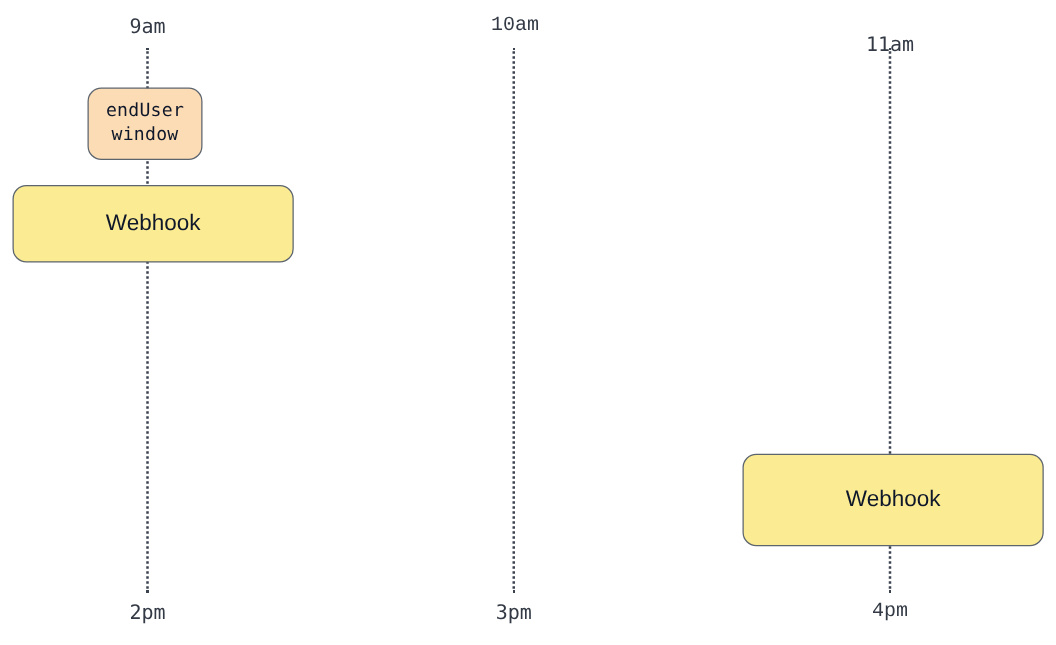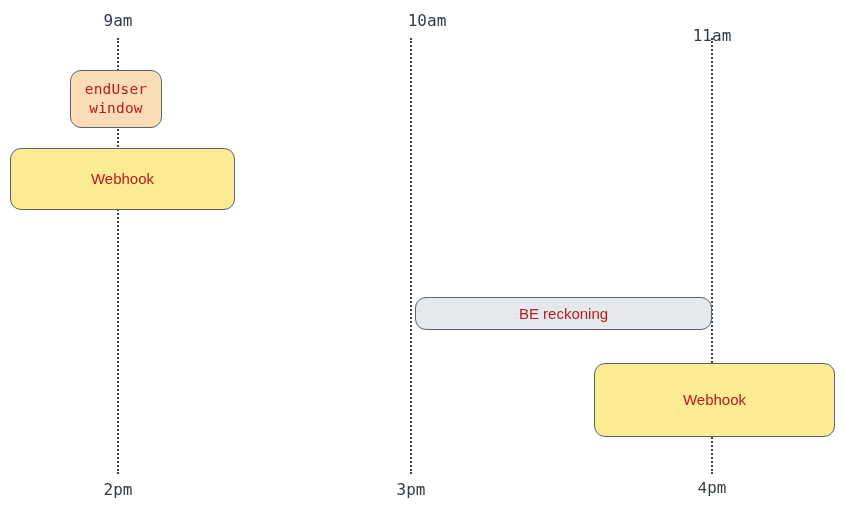--- a/index.html
+++ b/index.html
@@ -44,58 +44,55 @@
   
   .node {
     position: absolute;
     box-sizing: border-box;
     border: 1px solid #5c646e;
     border-radius: 11px;
     display: flex;
     flex-direction: column;
     align-items: center;
     justify-content: center;
-    color: #b91c1c;
+    color: #0f172a;
     line-height: 1.32;
     white-space: nowrap;
   }
   .node.fill-orange { background: #fcdcb4; }
   .node.fill-yellow { background: #fbeb92; }
   .node.fill-grey   { background: #e6e9ec; }
 
   .node.mono {
     font-family: "DejaVu Sans Mono", monospace;
     font-size: 14.5px;
     letter-spacing: 0.2px;
   }
   .node.sans {
     font-family: "Liberation Sans", sans-serif;
-    font-size: 15px;
+    font-size: 18px;
   }
   .node .ln { display: block; }
 </style>
 </head>
 <body>
 
 <div id="diagram">
     <div class="rule" style="left: 118px; top: 38px; height: 436px;"></div>
     <div class="time-label" style="left: 118px; top: 11px;">9am</div>
     <div class="time-label" style="left: 118px; top: 480px;">2pm</div>
     <div class="rule" style="left: 411px; top: 38px; height: 436px;"></div>
-    <div class="time-label" style="left: 427px; top: 11px;">10am</div>
+    <div class="time-label" style="left: 412px; top: 11px; font-family: Liberation Mono, monospace;">10am</div>
     <div class="time-label" style="left: 411px; top: 480px;">3pm</div>
     <div class="rule" style="left: 712px; top: 38px; height: 436px;"></div>
     <div class="time-label" style="left: 712px; top: 26px;">11am</div>
     <div class="time-label" style="left: 712px; top: 480px; font-family: Liberation Mono, monospace;">4pm</div>
     <div class="node fill-orange mono" style="left: 70px; top: 70px; width: 92px; height: 58px;">
       <span class="ln">endUser</span>
       <span class="ln">window</span>
     </div>
     <div class="node fill-yellow sans" style="left: 10px; top: 148px; width: 225px; height: 62px;">
       <span class="ln">Webhook</span>
     </div>
-    <div class="node fill-grey sans" style="left: 415px; top: 297px; width: 297px; height: 33px;">
-      <span class="ln">BE reckoning</span>
-    </div>
     <div class="node fill-yellow sans" style="left: 594px; top: 363px; width: 241px; height: 74px;">
       <span class="ln">Webhook</span>
     </div>
   </div>
 
 </body></html>

